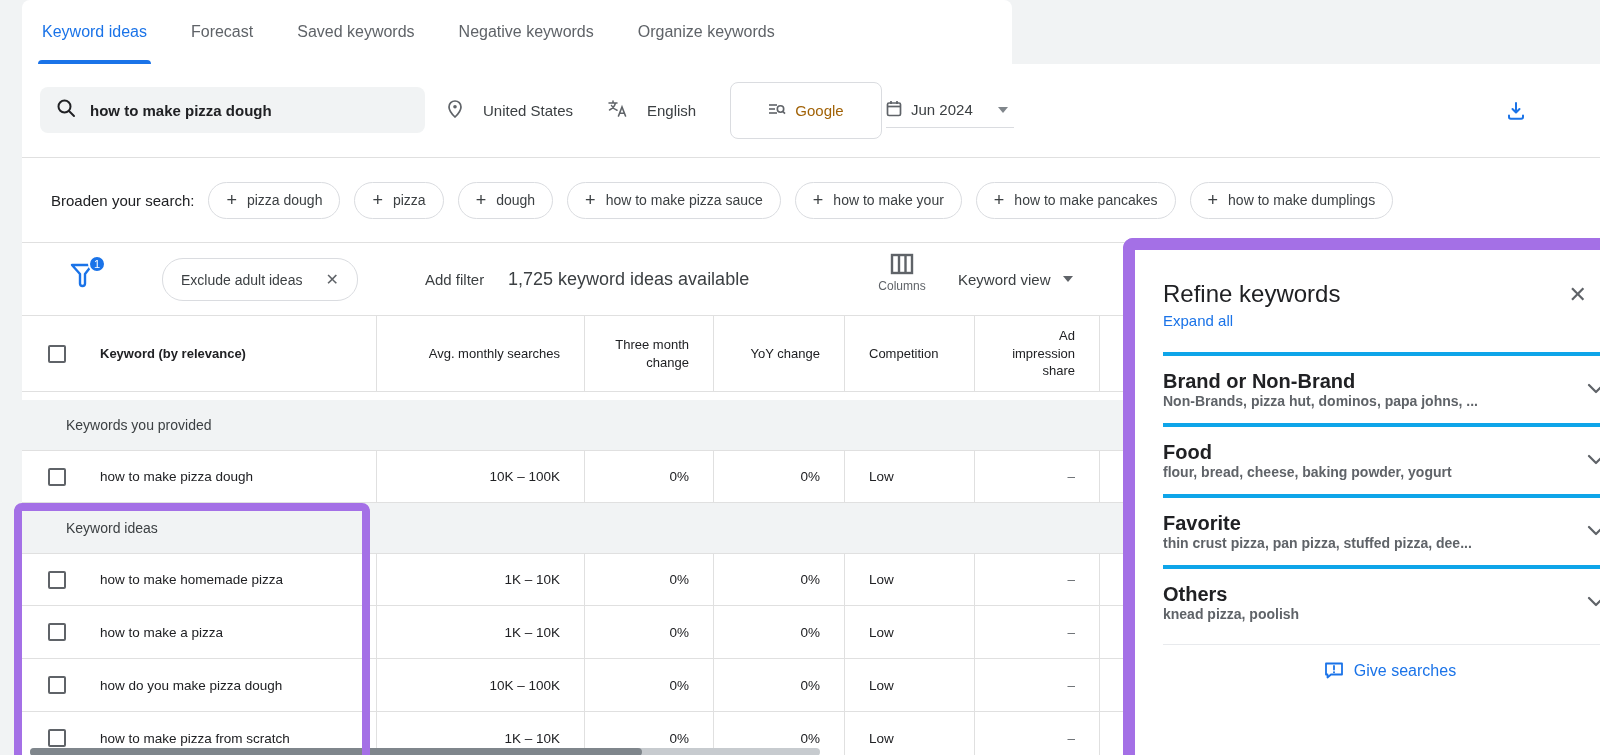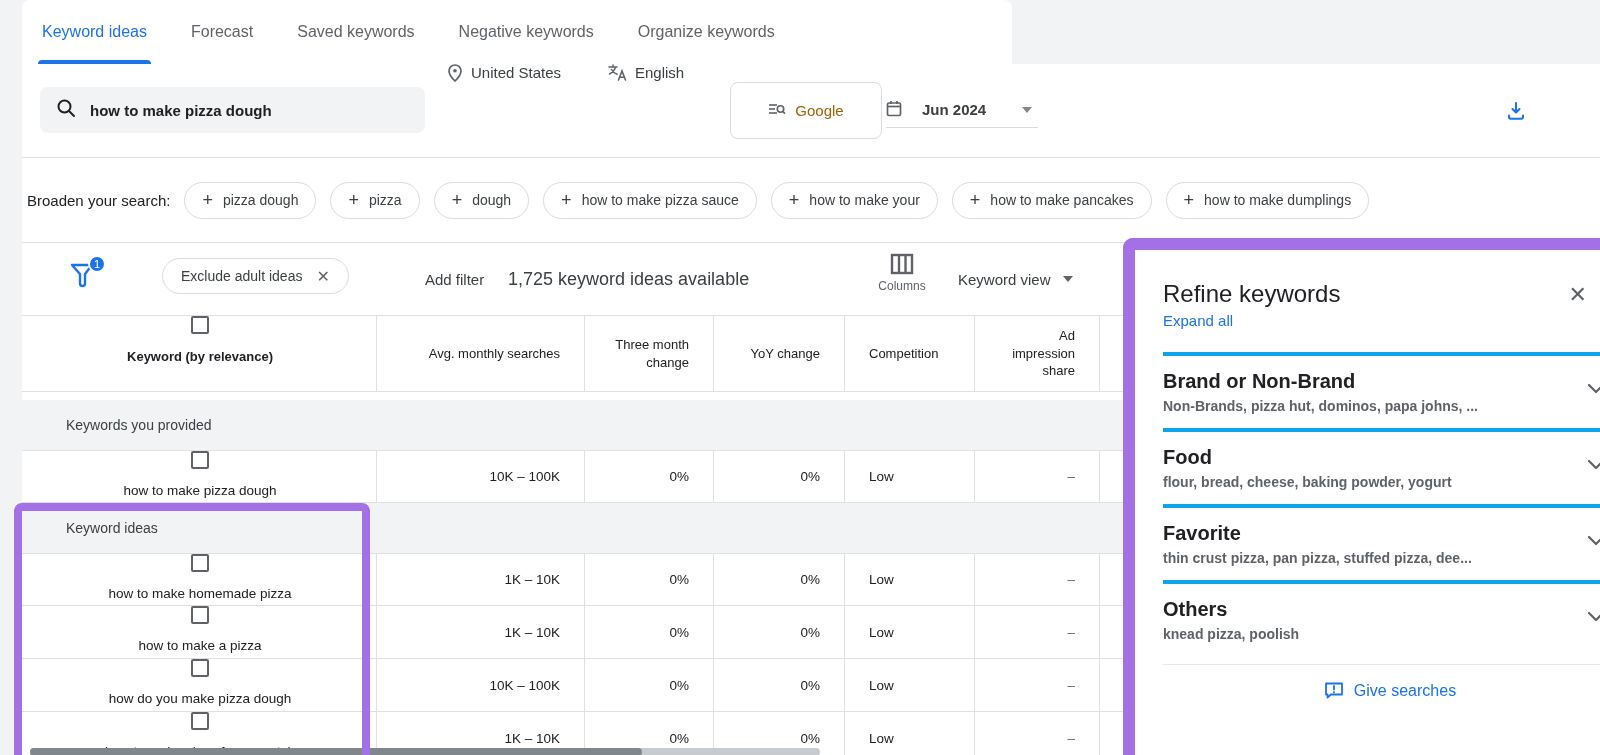--- a/index.html
+++ b/index.html
@@ -16,51 +16,51 @@
   .tab.active::after { content:""; position:absolute; left:-4px; right:-4px; bottom:0; height:4px; background:#1a73e8; border-radius:4px 4px 0 0; }
 
   
   .card { position:absolute; left:22px; top:64px; width:1578px; height:691px; background:#fff; overflow:hidden; }
   .hdiv { position:absolute; left:0; width:100%; height:1px; background:#e0e0e0; }
 
   
   .search-row { position:absolute; left:0; top:0; width:100%; height:93px; }
   .search-box { position:absolute; left:18px; top:23px; width:385px; height:46px; background:#f1f3f4; border-radius:8px; display:flex; align-items:center; padding:0 16px; gap:14px; }
   .search-box input { border:none; background:transparent; outline:none; font-family:inherit; font-size:15px; font-weight:600; color:#202124; width:100%; }
-  .meta-item { position:absolute; top:0; height:93px; display:flex; align-items:flex-start; gap:8px; font-size:15px; color:#3c4043; cursor:pointer; }
+  .meta-item { position:absolute; top:0; height:93px; display:flex; align-items:center; gap:20px; font-size:15px; color:#3c4043; cursor:pointer; }
   .net-box { position:absolute; left:708px; top:18px; width:152px; height:57px; border:1px solid #dadce0; border-radius:8px; display:flex; align-items:center; justify-content:center; gap:9px; font-size:15px; color:#a16207; cursor:pointer; background:#fff; }
-  .date-ctl { position:absolute; left:864px; top:28px; height:36px; display:flex; align-items:center; gap:20px; font-size:15px; color:#3c4043; border-bottom:1px solid #dadce0; padding:0 6px 0 0; cursor:pointer;font-weight:bold; }
+  .date-ctl { position:absolute; left:864px; top:28px; height:36px; display:flex; align-items:center; gap:9px; font-size:15px; color:#3c4043; border-bottom:1px solid #dadce0; padding:0 6px 0 0; cursor:pointer; }
   .caret { width:0; height:0; border-left:5px solid transparent; border-right:5px solid transparent; border-top:6px solid #80868b; margin-left:16px; }
   .dl-btn { position:absolute; left:1480px; top:33px; width:28px; height:28px; display:flex; align-items:center; justify-content:center; cursor:pointer; }
 
   
-  .broaden-row { position:absolute; left:0; top:94px; width:100%; height:84px; display:flex; align-items:center; padding-left:5px; gap:14px; }
+  .broaden-row { position:absolute; left:0; top:94px; width:100%; height:84px; display:flex; align-items:center; padding-left:29px; gap:14px; }
   .broaden-label { font-size:15px; color:#202124; white-space:nowrap; }
   .chip { height:37px; border:1px solid #dadce0; border-radius:19px; display:flex; align-items:center; gap:10px; padding:0 17px; font-size:14px; font-weight:500; color:#3c4043; white-space:nowrap; cursor:pointer; background:#fff; }
   .plus { font-size:18px; font-weight:400; color:#3c4043; line-height:1; }
 
   
   .filter-row { position:absolute; left:0; top:179px; width:100%; height:72px; }
   .funnel-wrap { position:absolute; left:46px; top:16px; width:36px; height:40px; cursor:pointer; }
   .funnel-badge { position:absolute; right:-2px; top:-4px; min-width:18px; height:18px; background:#1a73e8; border-radius:50%; color:#fff; font-size:11px; display:flex; align-items:center; justify-content:center; border:2px solid #fff; }
-  .excl-chip { position:absolute; left:140px; top:15px; height:36px; border:1px solid #dadce0; border-radius:21px; display:flex; align-items:center; gap:14px; padding:0 18px; font-size:14px; color:#3c4043; cursor:pointer; background:#fff; }
+  .excl-chip { position:absolute; left:140px; top:15px; height:43px; border:1px solid #dadce0; border-radius:21px; display:flex; align-items:center; gap:23px; padding:0 18px; font-size:14px; color:#3c4043; cursor:pointer; background:#fff; }
   .x-icon { font-size:16px; color:#5f6368; }
   .add-filter { position:absolute; left:381px; top:0; height:72px; display:flex; align-items:center; font-size:15px; color:#3c4043; cursor:pointer;margin-left:22px; }
   .ideas-count { position:absolute; left:486px; top:0; height:72px; display:flex; align-items:center; font-size:18px; color:#3c4043; }
   .columns-btn { position:absolute; left:845px; top:10px; width:70px; display:flex; flex-direction:column; align-items:center; gap:4px; cursor:pointer; }
   .columns-btn .lbl { font-size:12px; color:#5f6368; }
   .view-btn { position:absolute; left:936px; top:0; height:72px; display:flex; align-items:center; font-size:15px; color:#3c4043; cursor:pointer;justify-content:flex-end; }
   .view-btn .caret { border-top-color:#5f6368; margin-left:12px; }
 
   
   .ktable { position:absolute; left:0; top:251px; width:100%; border-top:1px solid #e0e0e0; }
   .trow { display:flex; width:100%; border-bottom:1px solid #e0e0e0; background:#fff; }
   .cell { flex:none; display:flex; align-items:center; border-right:1px solid #e0e0e0; padding:0 24px; font-size:13.5px; color:#202124; overflow:hidden; }
   .cell.last { border-right:none; }
-  .c1{width:355px; padding-left:26px; gap:14px;flex-direction:column;} .c2{width:208px;} .c3{width:129px;} .c4{width:131px;} .c5{width:130px;} .c6{width:125px;} .c7{flex:1;}
+  .c1{width:355px; padding-left:26px; gap:34px;} .c2{width:208px;} .c3{width:129px;} .c4{width:131px;} .c5{width:130px;} .c6{width:125px;} .c7{flex:1;}
   .num { justify-content:flex-end; text-align:right; }
   .head .cell { height:75px; font-size:13px; color:#202124; line-height:1.35; }
   .head .c1 { font-weight:700; }
   .body-row { height:53px; }
   .band { height:50px; background:#f1f3f4; border-bottom:none; display:flex; align-items:center; padding-left:44px; font-size:14px; color:#3c4043; }
   .spacer8 { height:8px; background:#fff; }
   .checkbox { width:18px; height:18px; border:2px solid #5f6368; border-radius:2px; background:#fff; flex:none; cursor:pointer; }
   .band + .trow { border-top:1px solid #e0e0e0; }
   .dash { color:#5f6368; }
 
@@ -73,21 +73,21 @@
 
   
   .refine-wrap { position:absolute; left:1123px; top:238px; width:534px; height:517px; z-index:10; border-left:12px solid #a470e6; border-top:12px solid #a470e6; border-radius:10px 0 0 0; background:#fff; }
   .refine { position:relative; width:100%; height:100%; background:#fff; padding:0 0 0 28px; }
   .refine-title { font-size:24px; color:#202124; padding-top:30px; }
   .refine-close { position:absolute; right:70px; top:34px; font-size:22px; color:#5f6368; cursor:pointer; line-height:1; }
   .expand-all { display:inline-block; margin-top:4px; font-size:15px; font-weight:500; color:#1a73e8; cursor:pointer; }
   .refine-sections { margin-top:22px; }
   .rsection { position:relative; border-top:4px solid #0ea5e9; padding:14px 64px 14px 0; cursor:pointer;font-weight:bold; }
   .rsection .rtitle { font-size:20px; color:#202124; }
-  .rsection .rsub { font-size:14px; color:#5f6368; margin-top:5px; white-space:nowrap; overflow:hidden; }
+  .rsection .rsub { font-size:14px; color:#5f6368; white-space:nowrap; overflow:hidden; }
   .chev { position:absolute; right:52px; top:24px; }
   .refine-footer { border-top:1px solid #e8eaed; margin-top:8px; padding:16px 40px 0 0; display:flex; justify-content:center; }
   .feedback { display:flex; align-items:center; gap:10px; font-size:16px; font-weight:500; color:#1a73e8; cursor:pointer; }
 </style>
 </head>
 <body>
 
 <div id="stage">
 
   <div class="topbar">

